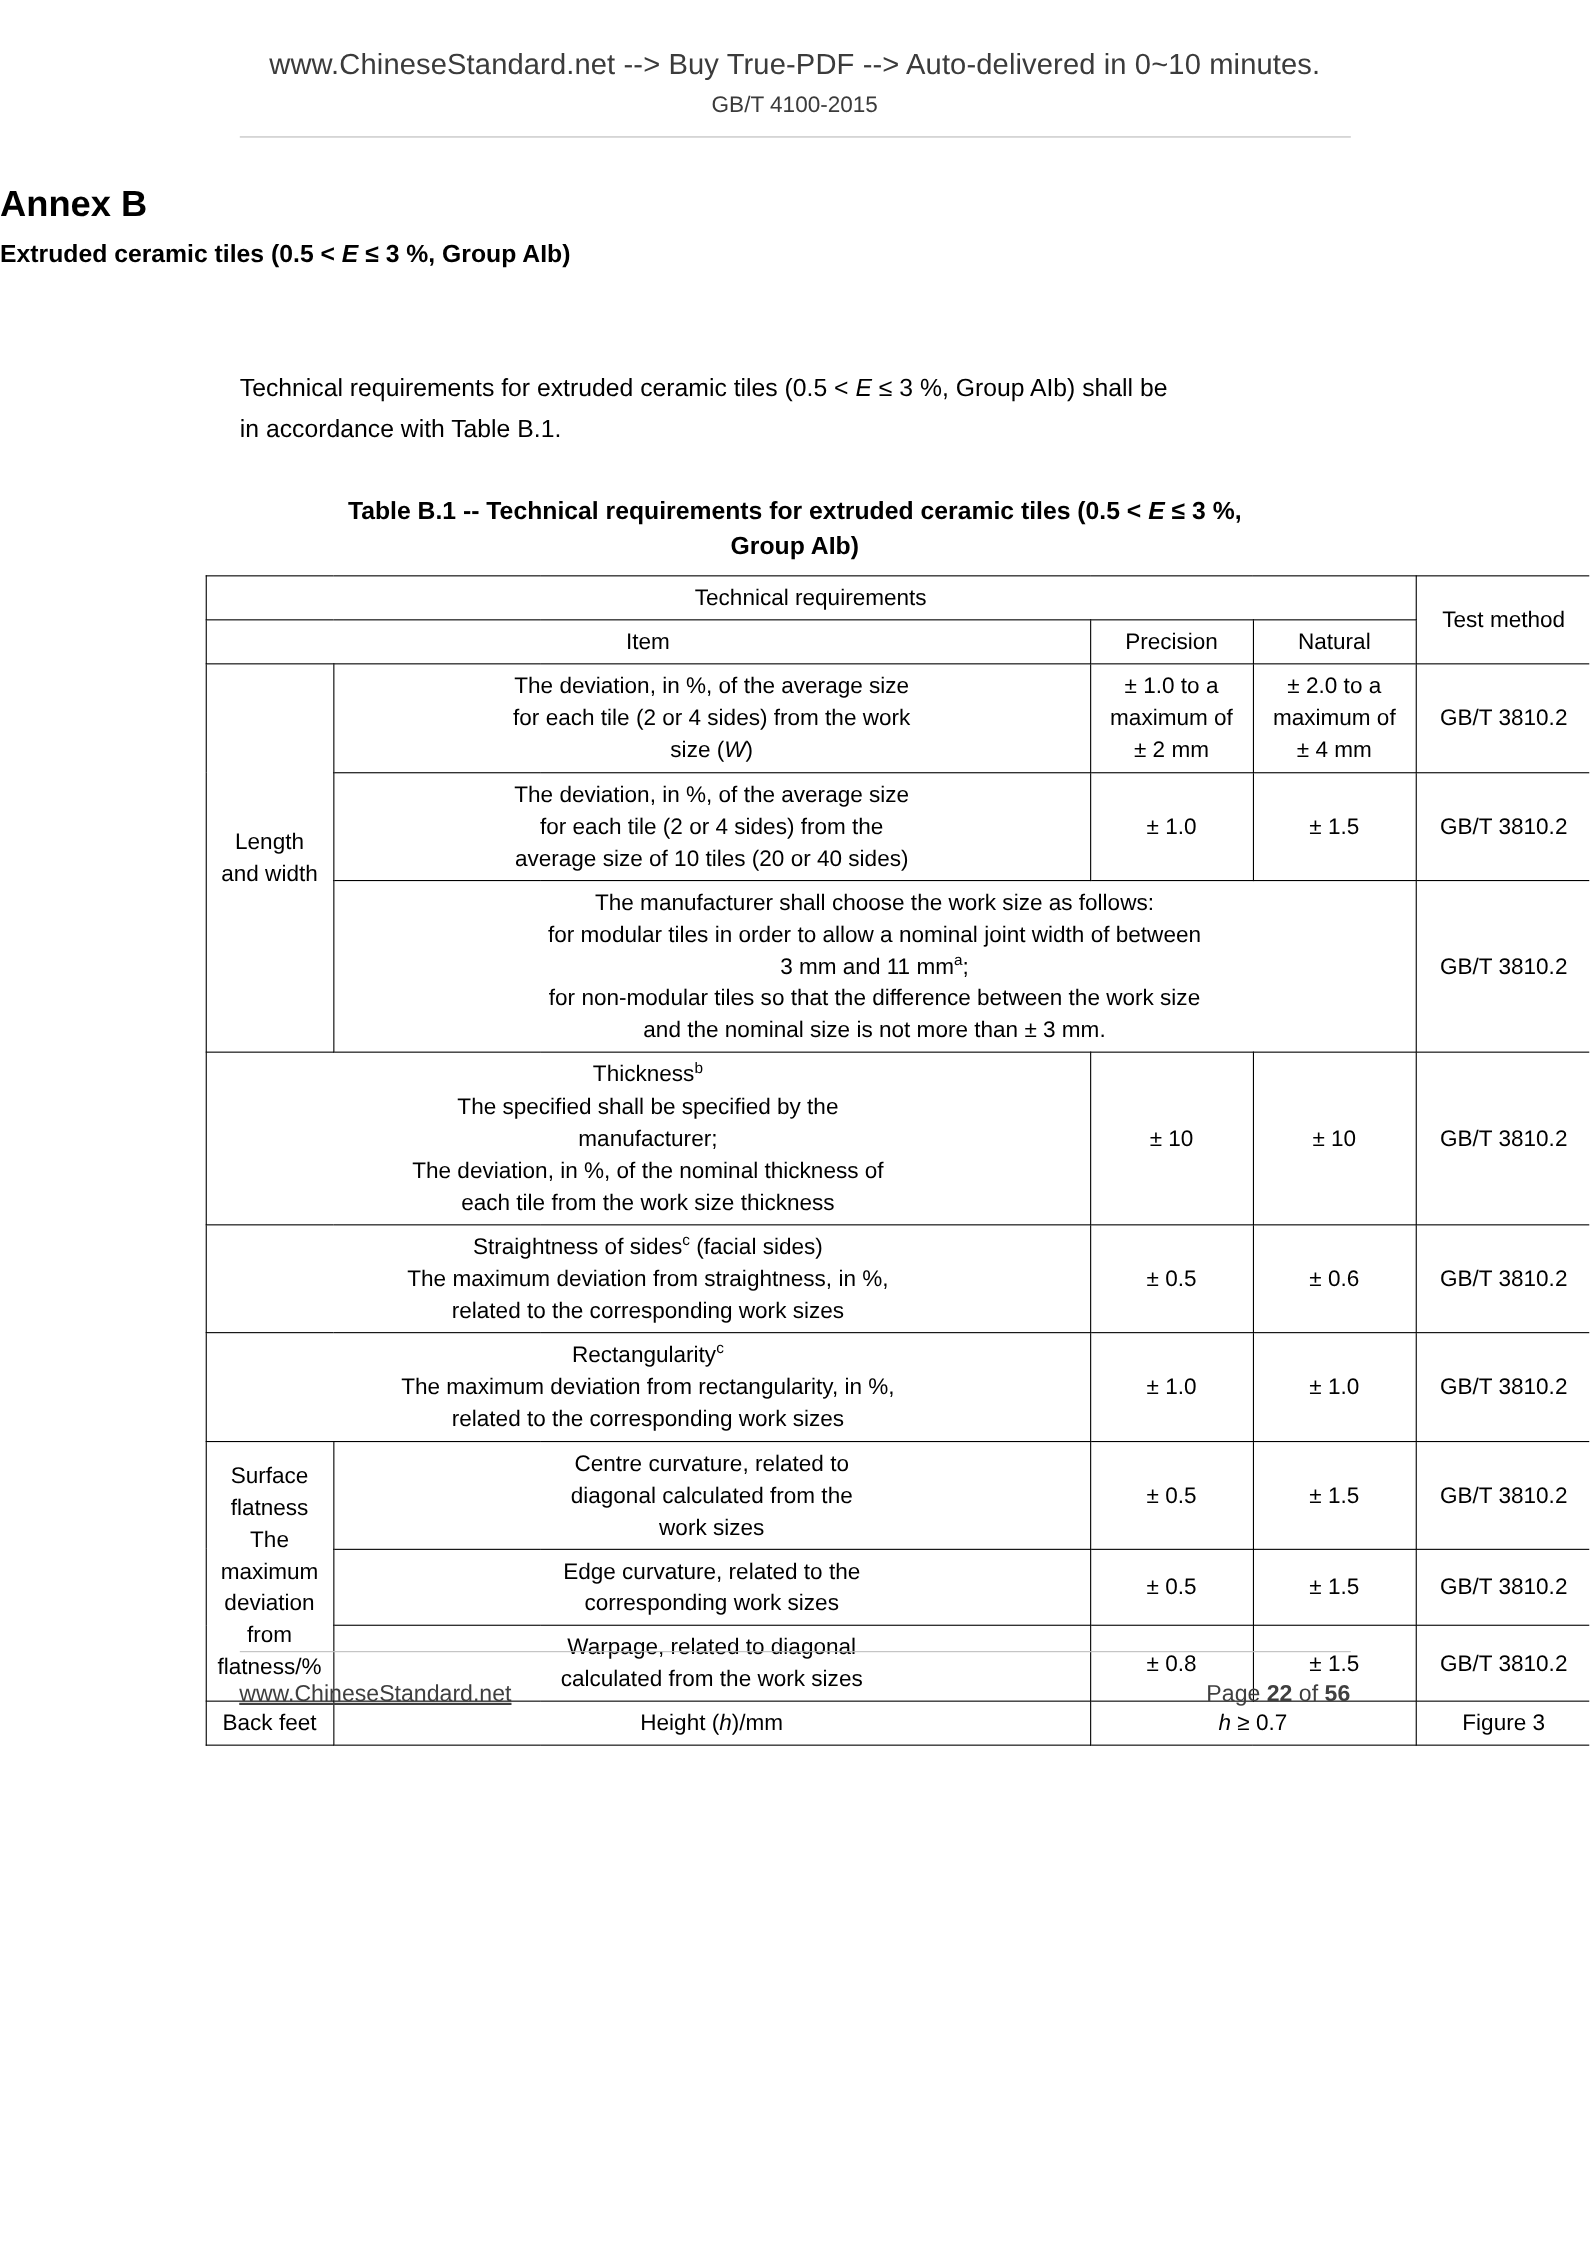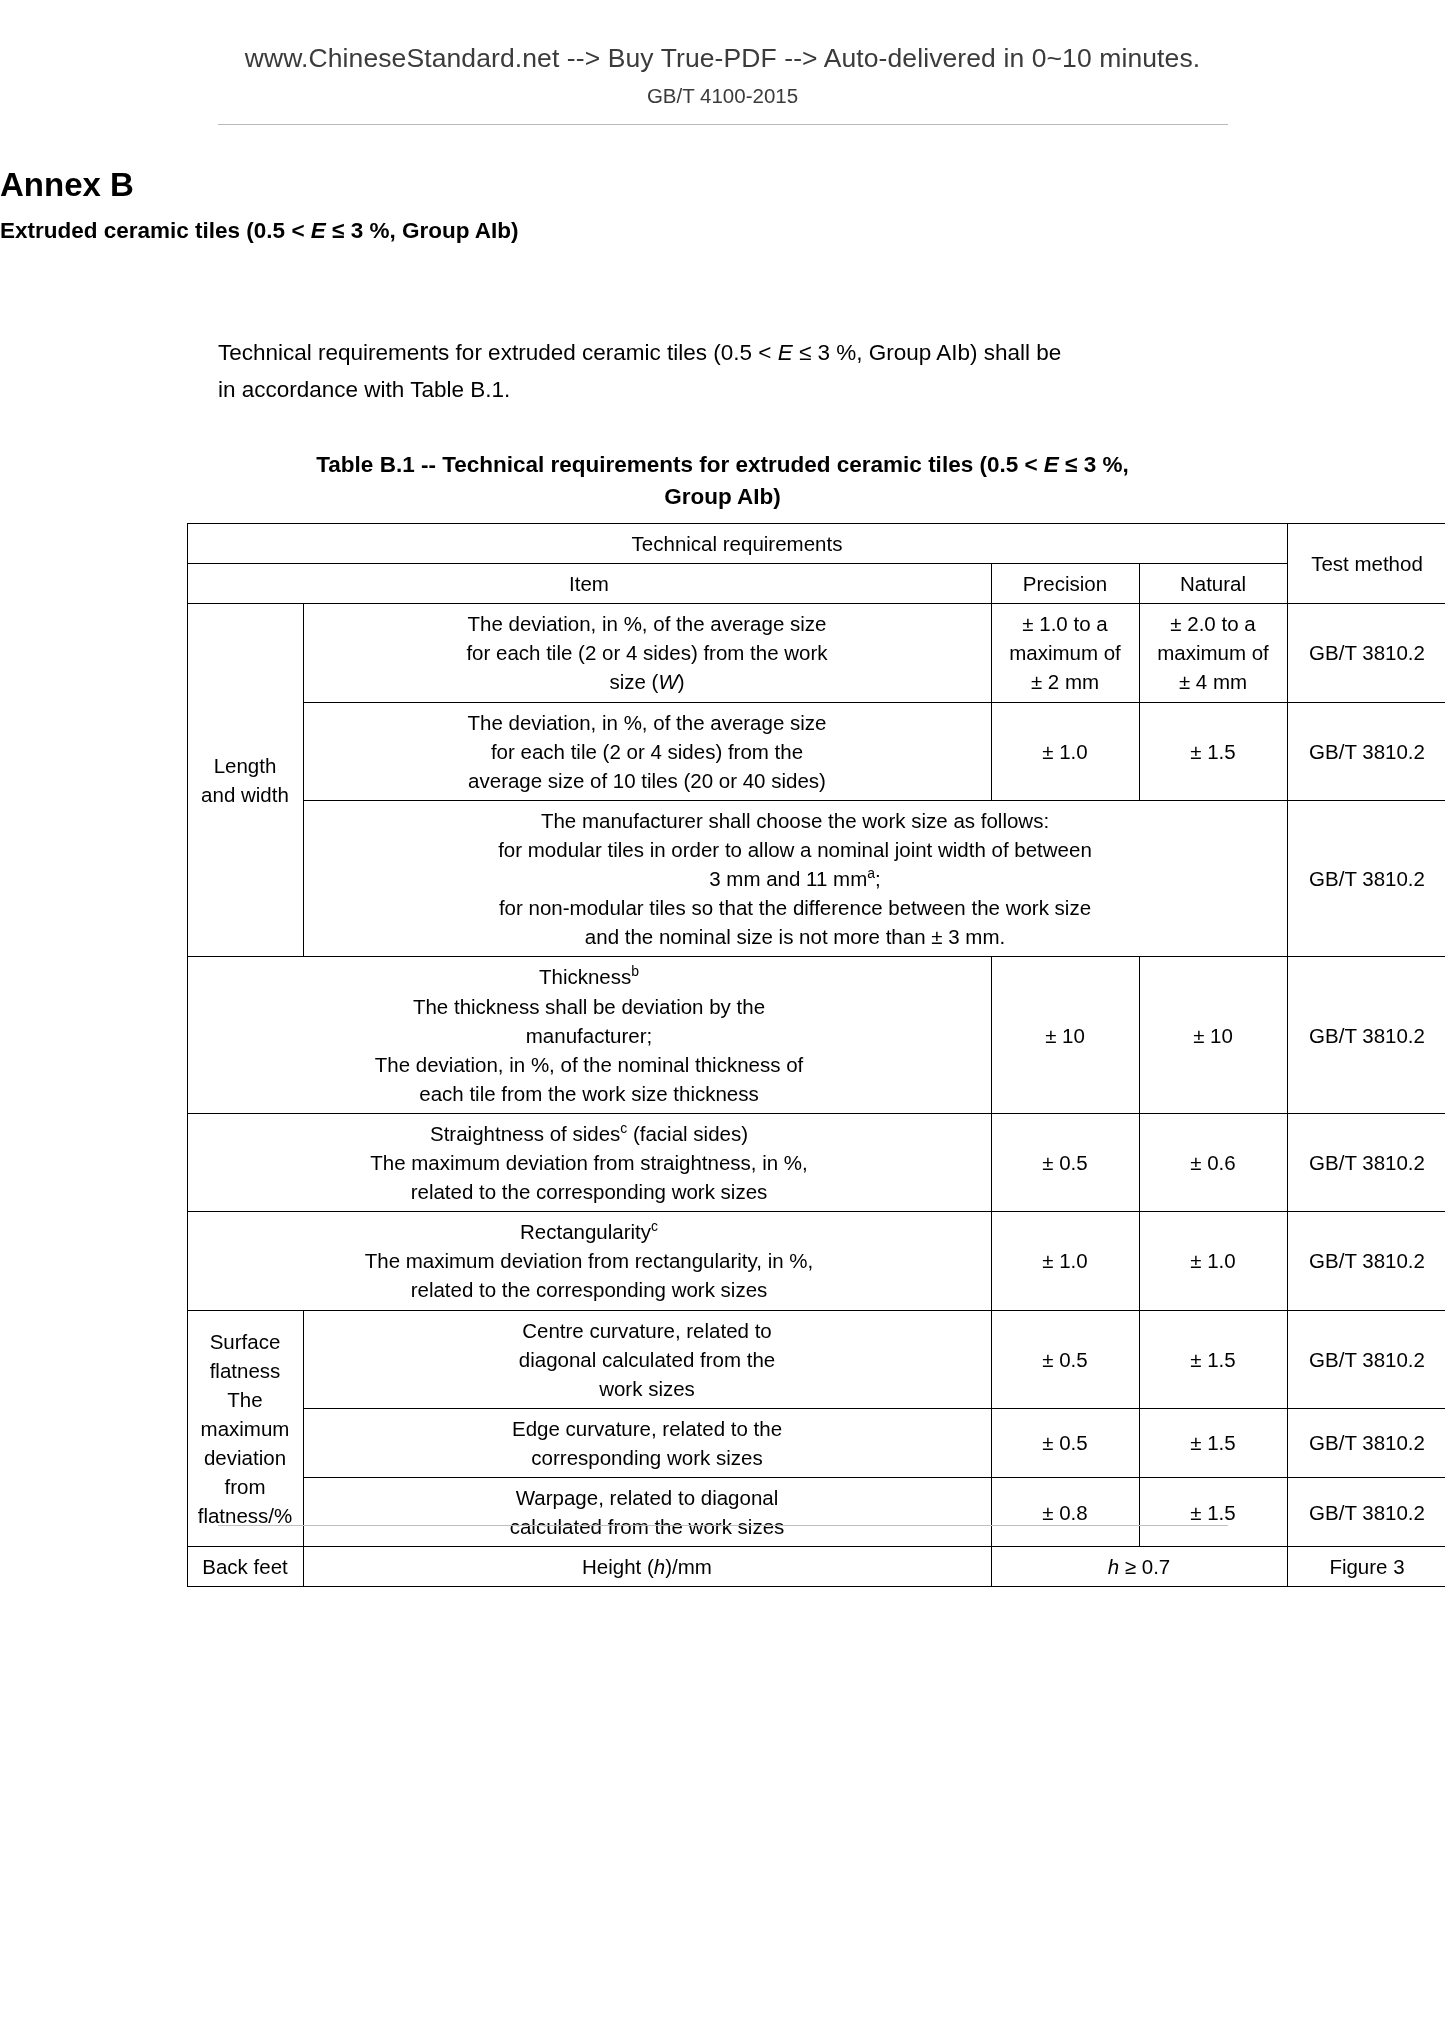--- a/index.html
+++ b/index.html
@@ -237,21 +237,21 @@
             <span class="ln"><span>3 mm and 11 mm</span><sup>a</sup><span>;</span></span>
             <span class="ln">for non-modular tiles so that the difference between the work size</span>
             <span class="ln">and the nominal size is not more than ± 3 mm.</span>
           </td>
           <td>GB/T 3810.2</td>
         </tr>
 
         <tr>
           <td colspan="3" class="pad-tall">
             <span class="ln"><span>Thickness</span><sup>b</sup></span>
-            <span class="ln">The thickness shall be deviation by the</span>
+            <span class="ln">The specified shall be specified by the</span>
             <span class="ln">manufacturer;</span>
             <span class="ln">The deviation, in %, of the nominal thickness of</span>
             <span class="ln">each tile from the work size thickness</span>
           </td>
           <td>± 10</td>
           <td>± 10</td>
           <td>GB/T 3810.2</td>
         </tr>
 
         <tr>
@@ -319,15 +319,19 @@
           <td colspan="2"><span class="it">h</span><span> ≥ 0.7</span></td>
           <td>Figure 3</td>
         </tr>
 
       </tbody>
     </table>
   </div>
 
   <div class="page-footer">
     <div class="footer-rule"></div>
+    <div class="footer-row">
+      <a class="footer-link" href="#">www.ChineseStandard.net</a>
+      <div class="footer-page"><span>Page </span><b>22</b><span> of </span><b>56</b></div>
+    </div>
   </div>
 
 </div>
 
 </body></html>

